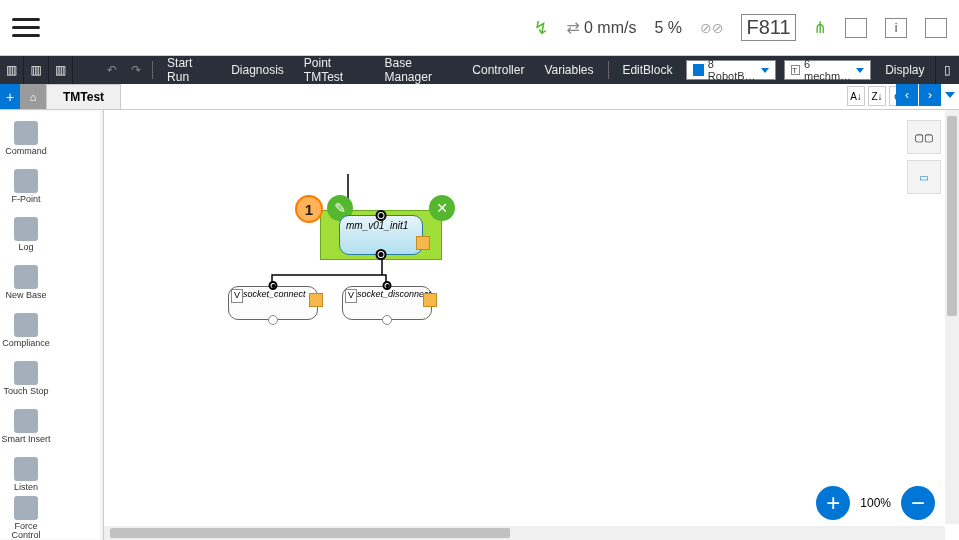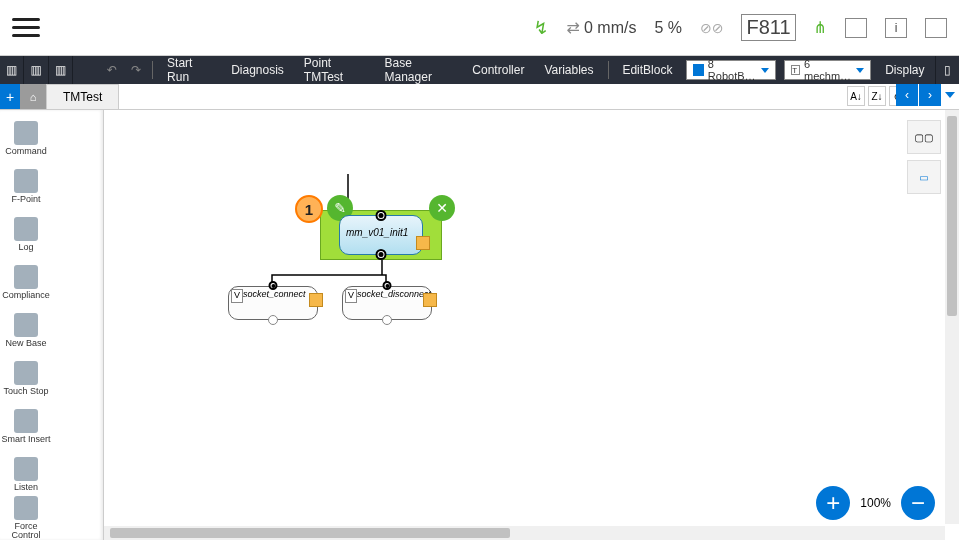--- a/index.html
+++ b/index.html
@@ -15,21 +15,21 @@
 .menubar .mb-ico{width:28px;height:28px;display:flex;align-items:center;justify-content:center;border-right:1px solid #1a1e26;}
 .menubar .mb-spacer{width:30px;}
 .menubar .mb-btn{padding:0 10px;cursor:pointer;}
 .menubar .mb-sep{width:1px;height:18px;background:#666;margin:0 4px;}
 .menubar .mb-drop{background:#fff;color:#333;height:20px;display:flex;align-items:center;padding:0 6px;font-size:11px;margin:0 4px;border:1px solid #888;}
 .menubar .mb-tri{width:0;height:0;border-left:4px solid transparent;border-right:4px solid transparent;border-top:5px solid #0076d6;margin-left:4px;}
 .menubar .mb-end{width:28px;height:28px;border-left:1px solid #1a1e26;display:flex;align-items:center;justify-content:center;}
 .tabbar{height:26px;background:#fff;border-bottom:1px solid #ccc;display:flex;align-items:stretch;position:relative;}
 .tabbar .plus{width:20px;background:#0076d6;color:#fff;display:flex;align-items:center;justify-content:center;font-size:14px;}
 .tabbar .home-tab{width:26px;background:#9b9b9b;display:flex;align-items:center;justify-content:center;}
-.tabbar .tab{background:#f0f0f0;border:1px solid #ccc;border-bottom:none;padding:3px 16px;font-size:12px;font-weight:normal;display:flex;align-items:center;}
+.tabbar .tab{background:#f0f0f0;border:1px solid #ccc;border-bottom:none;padding:3px 16px;font-size:12px;font-weight:bold;display:flex;align-items:center;}
 .tabbar .tab-tools{position:absolute;right:52px;top:2px;display:flex;gap:3px;}
 .tabbar .tt-ico{width:18px;height:20px;border:1px solid #ccc;font-size:10px;display:flex;align-items:center;justify-content:center;}
 .tabbar .nav-arrows{position:absolute;right:18px;top:0;display:flex;}
 .tabbar .nav-arrows div{width:22px;height:22px;background:#0076d6;color:#fff;display:flex;align-items:center;justify-content:center;font-size:12px;margin-left:1px;}
 .tabbar .drop-arrow{position:absolute;right:0;top:0;width:18px;height:22px;display:flex;align-items:center;justify-content:center;}
 .tabbar .drop-arrow .tri{border-left:5px solid transparent;border-right:5px solid transparent;border-top:6px solid #0076d6;}
 .main{position:absolute;top:110px;left:0;right:0;bottom:0;display:flex;}
 .sidebar{width:104px;background:#fff;border-right:1px solid #ccc;overflow:hidden;box-shadow:inset -2px 0 3px rgba(0,0,0,.08);}
 .sb-grid{display:flex;flex-wrap:wrap;}
 .sb-item{width:52px;height:48px;display:flex;flex-direction:column;align-items:center;justify-content:flex-end;font-size:9px;text-align:center;line-height:1;color:#333;padding-bottom:2px;}
@@ -39,21 +39,21 @@
 .canvas-scroll-v .thumb{position:absolute;left:2px;right:2px;top:6px;height:200px;background:#c1c1c1;border-radius:2px;}
 .canvas-scroll-h{position:absolute;left:0;right:14px;bottom:0;height:14px;background:#f0f0f0;}
 .canvas-scroll-h .thumb{position:absolute;top:2px;bottom:2px;left:6px;width:400px;background:#c1c1c1;border-radius:2px;}
 
 .node-start{position:absolute;left:204px;top:22px;width:80px;height:42px;border:1px solid #1a7060;border-radius:10px;background:linear-gradient(#eaf9f4,#c5e8de);display:flex;align-items:center;justify-content:center;font-size:13px;}
 .port-bot{position:absolute;left:50%;bottom:-6px;transform:translateX(-50%);width:11px;height:11px;border:2px solid #000;background:#fff;border-radius:50%;}
 .port-bot .dot{width:5px;height:5px;background:#000;border-radius:50%;margin:1px auto 0;}
 .port-top{position:absolute;left:50%;top:-6px;transform:translateX(-50%);width:11px;height:11px;border:2px solid #000;background:#fff;border-radius:50%;}
 .port-top .dot{width:5px;height:5px;background:#000;border-radius:50%;margin:1px auto 0;}
 .node-selected{position:absolute;left:216px;top:100px;width:122px;height:50px;background:#a1de3a;border:1px solid #6aa820;display:flex;align-items:center;justify-content:center;}
-.node-inner{width:84px;height:40px;border:1px solid #277aa8;border-radius:10px;background:linear-gradient(#e7f4fb,#b2dff0);font-size:10px;font-style:italic;padding:11px 6px;position:relative;}
+.node-inner{width:84px;height:40px;border:1px solid #277aa8;border-radius:10px;background:linear-gradient(#e7f4fb,#b2dff0);font-size:10px;font-style:italic;padding:4px 6px;position:relative;}
 .badge-num{position:absolute;left:-26px;top:-16px;width:28px;height:28px;border:2px solid #ff7b00;border-radius:50%;background:#ffb256;color:#222;font-weight:bold;display:flex;align-items:center;justify-content:center;font-size:15px;}
 .badge-edit{position:absolute;left:6px;top:-16px;width:26px;height:26px;border-radius:50%;background:#55b62f;color:#fff;display:flex;align-items:center;justify-content:center;font-size:14px;}
 .badge-close{position:absolute;right:-14px;top:-16px;width:26px;height:26px;border-radius:50%;background:#55b62f;color:#fff;display:flex;align-items:center;justify-content:center;font-size:14px;}
 .node-sub{position:absolute;width:90px;height:34px;border:1px solid #666;border-radius:10px;background:#fcfcfc;font-size:9px;font-style:italic;padding:2px 4px 2px 14px;line-height:1.2;}
 .node-sub .vv{position:absolute;left:2px;top:2px;width:12px;height:14px;border:1px solid #888;font-size:9px;font-style:normal;background:#fff;text-align:center;}
 .node-sub .port-b{position:absolute;left:50%;bottom:-6px;transform:translateX(-50%);width:10px;height:10px;border:1px solid #888;background:#fff;border-radius:50%;}
 .side-tools{position:absolute;right:18px;top:10px;display:flex;flex-direction:column;gap:6px;}
 .st-box{width:34px;height:34px;background:#f4f4f4;border:1px solid #ddd;display:flex;align-items:center;justify-content:center;font-size:10px;}
 .zoom-ctrl{position:absolute;right:24px;bottom:20px;display:flex;align-items:center;gap:10px;font-size:12px;}
 .zoom-btn{width:34px;height:34px;border-radius:50%;background:#0076d6;color:#fff;font-size:24px;display:flex;align-items:center;justify-content:center;cursor:pointer;}
@@ -145,25 +145,25 @@
         <div class="sb-item">
           <div class="sb-ico"></div>
           <div>F-Point</div>
         </div>
         <div class="sb-item">
           <div class="sb-ico"></div>
           <div>Log</div>
         </div>
         <div class="sb-item">
           <div class="sb-ico"></div>
+          <div>New Base</div>
+        </div>
+        <div class="sb-item">
+          <div class="sb-ico"></div>
           <div>Compliance</div>
-        </div>
-        <div class="sb-item">
-          <div class="sb-ico"></div>
-          <div>New Base</div>
         </div>
         <div class="sb-item">
           <div class="sb-ico"></div>
           <div>Touch Stop</div>
         </div>
         <div class="sb-item">
           <div class="sb-ico"></div>
           <div>Smart Insert</div>
         </div>
         <div class="sb-item">

